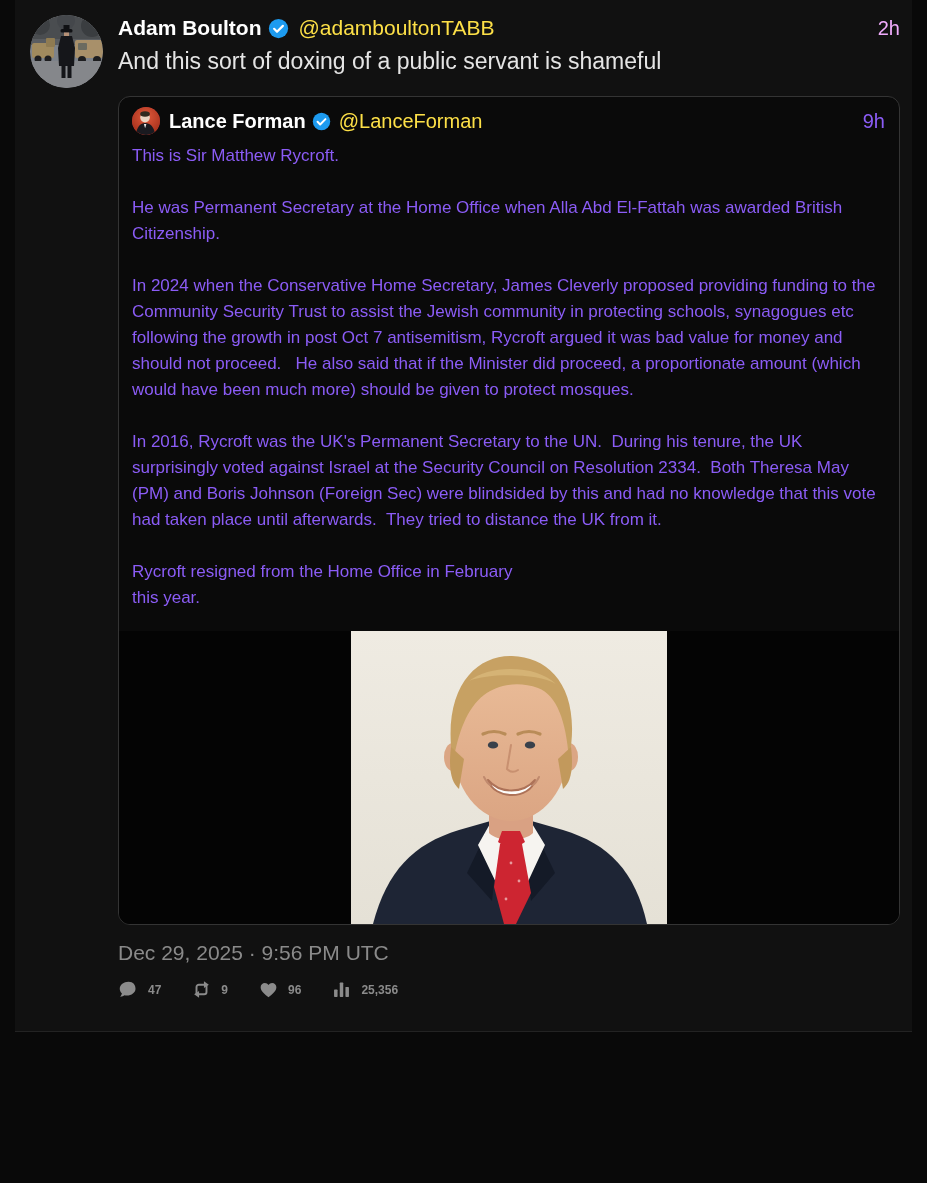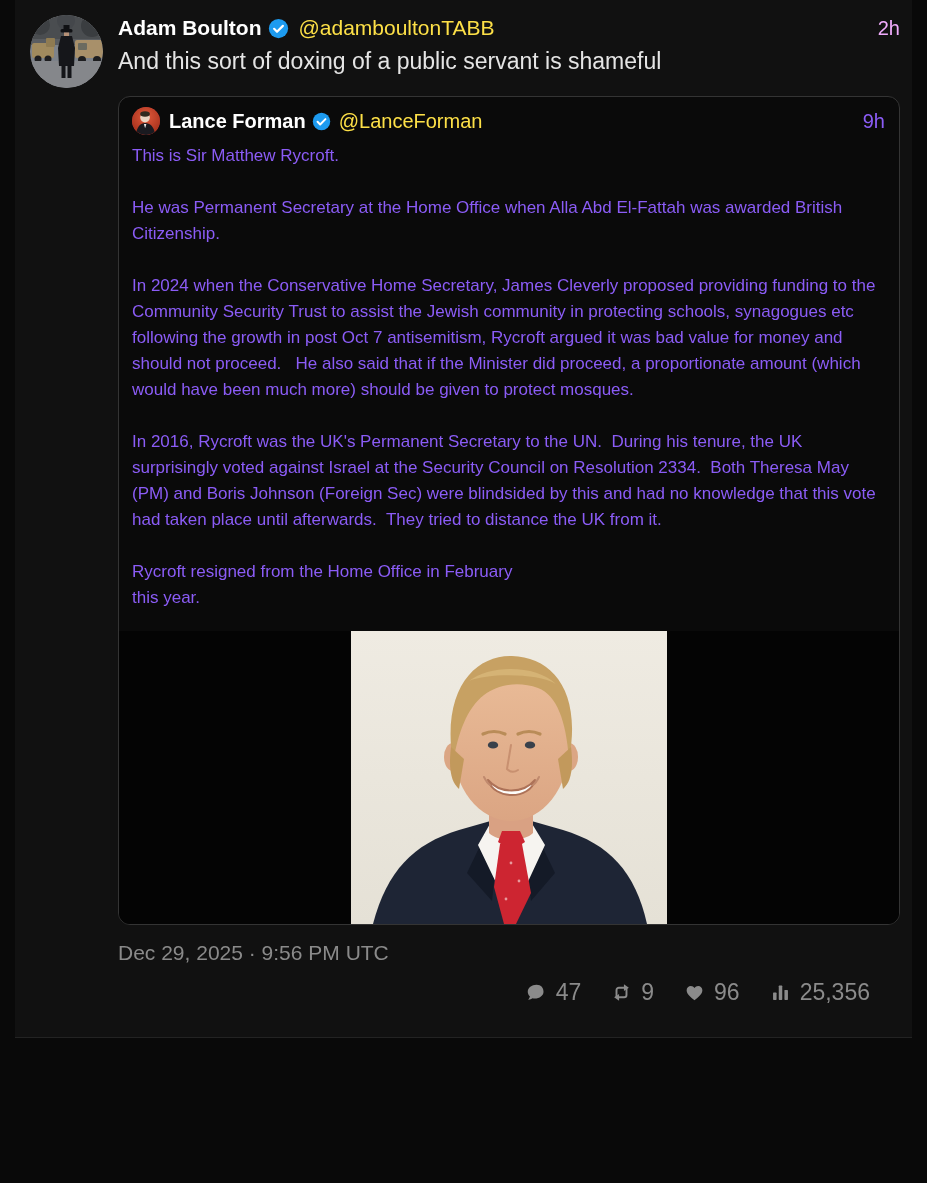--- a/index.html
+++ b/index.html
@@ -47,21 +47,21 @@
     padding:0 14px 0 13px; margin-top:8px; white-space:pre-wrap;
   }
   .quote-media {
     margin-top:20px; background:#040404; height:293px;
     display:flex; justify-content:center; align-items:flex-start;
   }
   .portrait { width:316px; height:293px; display:block; }
   .date-row { margin-top:16px; color:#8a8a8a; font-size:21px; line-height:24px; }
   .stats-row {
     margin-top:14px; display:flex; align-items:center;
-    color:#8b8b8b; font-weight:normal; font-size:23px;justify-content:flex-end;
+    color:#8b8b8b; font-weight:bold; font-size:12px;
   }
   .stat { display:flex; align-items:center; margin-right:30px; }
   .stat svg { width:21px; height:21px; margin-right:9px; }
   .spacer-bottom { height:17px; }
 </style>
 </head>
 <body>
 
 <div class="page">
   <div class="tweet-panel">

